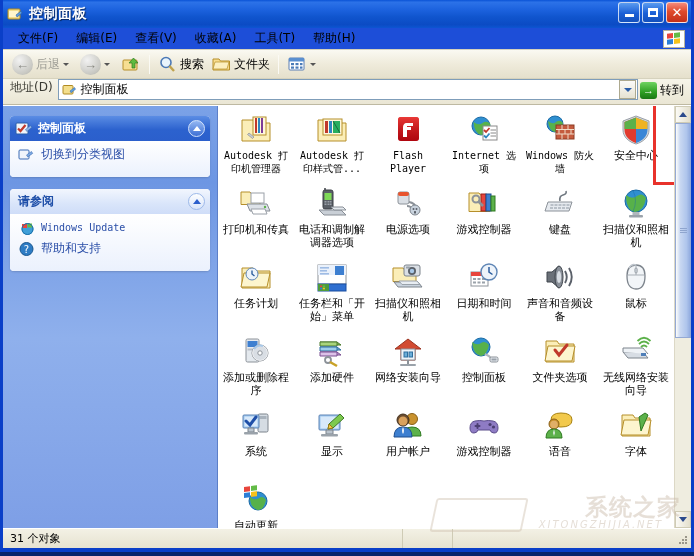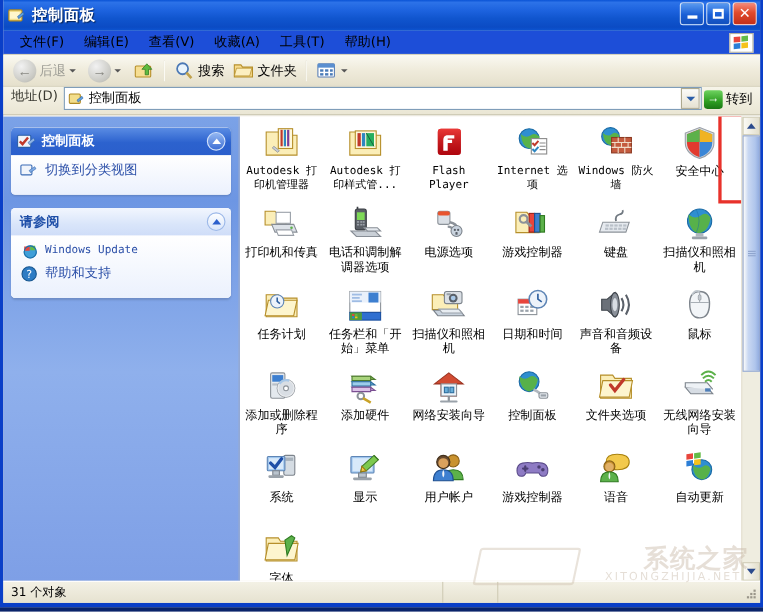--- a/index.html
+++ b/index.html
@@ -210,23 +210,24 @@
     position:absolute; right:4px; bottom:8px; width:260px; height:52px;
     opacity:.45; pointer-events:none; z-index:40;
   }
   .wm-txt {
     position:absolute; right:6px; top:4px;
     font-size:23px; font-weight:bold; color:#C9B9A8;
     font-family:"DejaVu Sans","Liberation Sans",sans-serif;
     letter-spacing:1px; white-space:nowrap;
   }
   .wm-sub {
-    position:absolute; right:13px; top:31px;
+    position:absolute; right:24px; top:31px;
     font-size:10px; color:#C6B7A6; letter-spacing:2px;
     font-family:"DejaVu Sans","Liberation Sans",sans-serif;
+    font-style:italic;
   }
   .wm-shape { position:absolute; left:6px; top:10px; width:92px; height:34px;
               border:2px solid #D0C2B1; border-radius:3px; transform:skewX(-12deg); }
 </style>
 </head>
 <body>
 
 <div class="window">
 
   <div class="titlebar">
@@ -859,42 +860,42 @@
                 <path d="M3 28 q0 -9 8 -9 q8 0 8 9z" fill="#5CB14A" stroke="#2E7A20"></path>
                 <path d="M11 19 q-1.6 4 0 7 q1.6 -3 0 -7z" fill="#F2F5F8"></path>
               </svg>
             </span>
             <span class="lbl">语音</span>
           </div>
 
           <div class="cell">
             <span class="ic">
               <svg width="34" height="32" viewBox="0 0 34 32">
+                <path d="M3 5 h11 l2 3 h15 v18 h-28z" fill="#FBEEB8" stroke="#B68F2A"></path>
+                <path d="M5 10 h27 l-3 15 h-27z" fill="#FDF5CE" stroke="#B68F2A"></path>
+                <path d="M20 7 l6 -4 l3 2 l-7 16 z" fill="#5CB14A" stroke="#2E7A20"></path>
+              </svg>
+            </span>
+            <span class="lbl">字体</span>
+          </div>
+
+          <div class="cell">
+            <span class="ic">
+              <svg width="34" height="32" viewBox="0 0 34 32">
                 <circle cx="19" cy="17" r="9" fill="#2F8FD0" stroke="#1A6AA5"></circle>
                 <path d="M11 13 q5 4 9 1 q4 -3 7 2 q-2 10 -8 10 q-8 -2 -8 -13z" fill="#57B14A"></path>
                 <g transform="translate(5,3) skewY(-8)">
                   <rect x="0" y="0" width="6" height="5" fill="#E8453C"></rect>
                   <rect x="7" y="0" width="6" height="5" fill="#63BB47"></rect>
                   <rect x="0" y="6" width="6" height="5" fill="#2C7ED6"></rect>
                   <rect x="7" y="6" width="6" height="5" fill="#F5C21B"></rect>
                 </g>
               </svg>
             </span>
             <span class="lbl">自动更新</span>
-          </div>
-
-          <div class="cell">
-            <span class="ic">
-              <svg width="34" height="32" viewBox="0 0 34 32">
-                <path d="M3 5 h11 l2 3 h15 v18 h-28z" fill="#FBEEB8" stroke="#B68F2A"></path>
-                <path d="M5 10 h27 l-3 15 h-27z" fill="#FDF5CE" stroke="#B68F2A"></path>
-                <path d="M20 7 l6 -4 l3 2 l-7 16 z" fill="#5CB14A" stroke="#2E7A20"></path>
-              </svg>
-            </span>
-            <span class="lbl">字体</span>
           </div>
 
         </div>
 
         <div class="hl-rect"></div>
       </div>
 
       <div class="vscroll">
         <div class="sb-btn">
             <span class="sb-up"></span>

